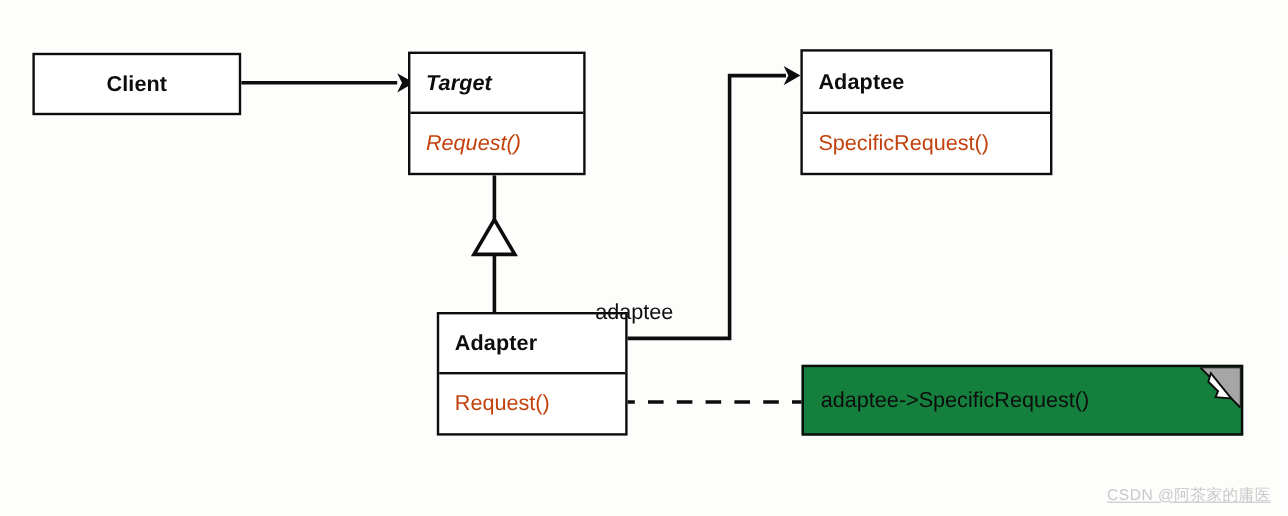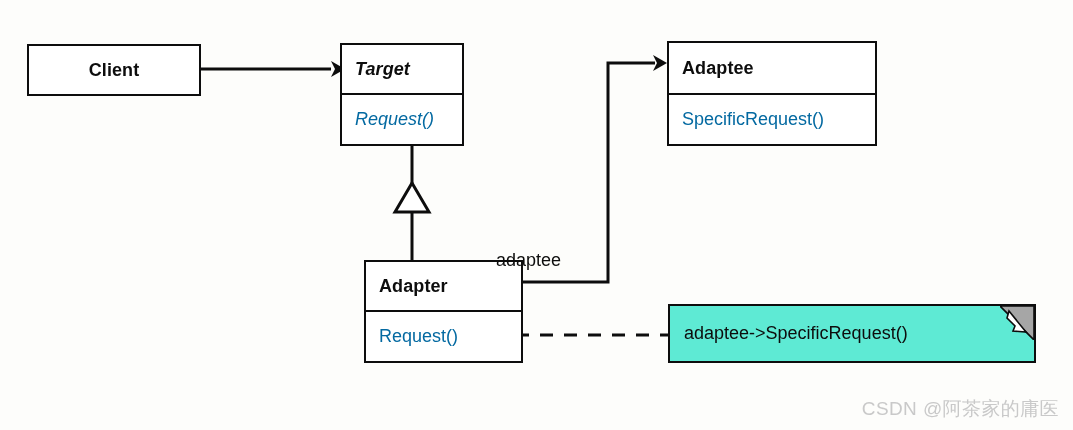--- a/index.html
+++ b/index.html
@@ -44,21 +44,21 @@
     font-weight: bold;
     color: #0d0d0d;
     letter-spacing: 0.1px;
   }
   .cls-name.abstract {
     font-style: italic;
   }
   .cls-op {
     font-size: 18px;
     font-weight: normal;
-    color: #0369a1;
+    color: #c2410c;
   }
   .cls-op.abstract {
     font-style: italic;
   }
   .pad-left {
     padding-left: 13px;
   }
   .center-text {
     justify-content: center;
   }
@@ -72,21 +72,21 @@
   }
   #box-client .uml-compartment {
     height: 100%;
     justify-content: center;
   }
 
   
   #box-target {
     left: 340px;
     top: 43px;
-    width: 124px;
+    width: 148px;
     height: 103px;
   }
   #box-target .comp-name { height: 50px; }
   #box-target .comp-ops  { height: 49px; }
 
   
   #box-adaptee {
     left: 667px;
     top: 41px;
     width: 210px;
@@ -108,21 +108,21 @@
 
   
   #note-box {
     position: absolute;
     left: 668px;
     top: 304px;
     width: 368px;
     height: 59px;
     box-sizing: border-box;
     border: 2px solid #0d0d0d;
-    background: #5eead4;
+    background: #15803d;
   }
   #note-box .note-text {
     position: absolute;
     left: 14px;
     top: 0;
     height: 100%;
     display: flex;
     align-items: center;
     font-size: 18px;
     color: #0d0d0d;
@@ -144,24 +144,25 @@
     font-size: 18px;
     color: #0d0d0d;
     white-space: nowrap;
   }
 
   
   #watermark {
     position: absolute;
     right: 14px;
     bottom: 8px;
-    font-size: 19px;
+    font-size: 13px;
     color: #c9c9c9;
     white-space: nowrap;
     letter-spacing: 0.4px;
+    text-decoration: underline;
   }
 </style>
 </head>
 <body>
 
 <div id="diagram-canvas">
 
   <svg id="uml-svg" viewBox="0 0 1073 430">
 
     <g>

